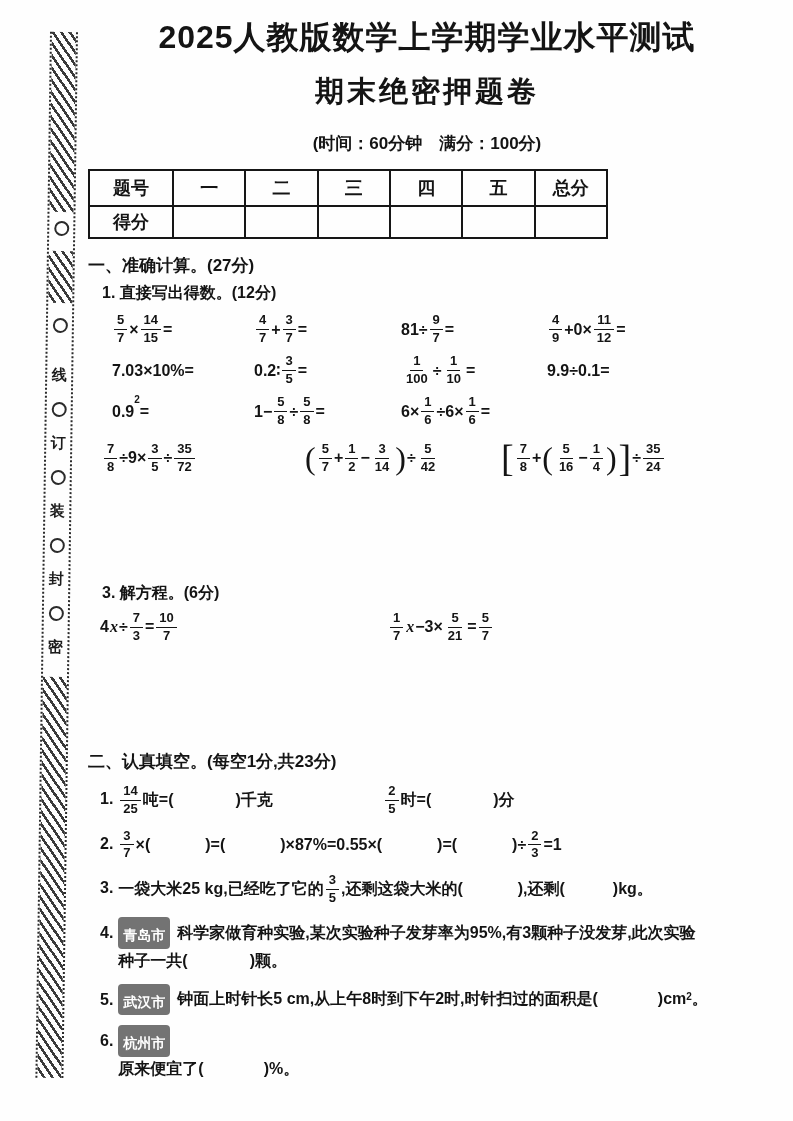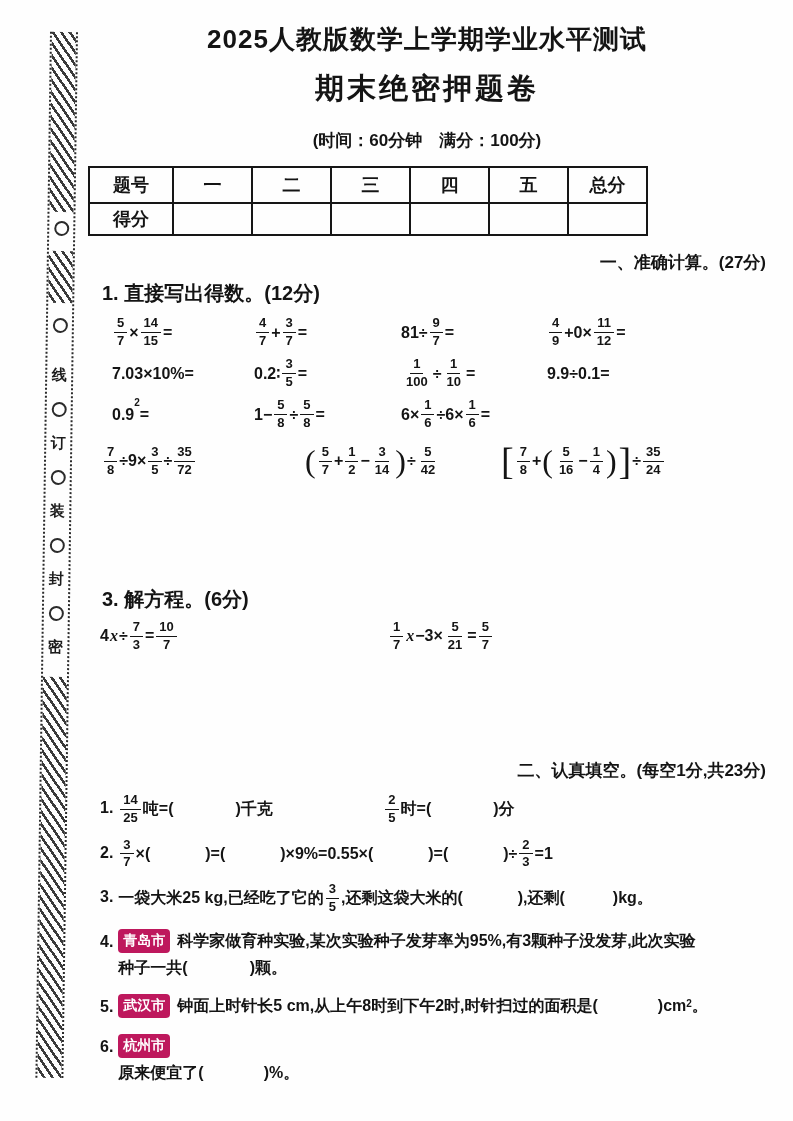--- a/index.html
+++ b/index.html
@@ -14,34 +14,34 @@
   .hatch{width:100%;background:repeating-linear-gradient(55deg,transparent 0 4.5px,#3a3a3a 4.5px 7px);}
   .h-top{height:180px;}
   .h-mid{height:52px;margin:6px 0;}
   .h-bot{flex:1;margin-top:12px;}
   .b-circle{flex:none;width:11px;height:11px;border:2px solid #2b2b2b;border-radius:50%;margin:9px 0;}
   .b-char{flex:none;font-size:15px;font-weight:700;margin:8px 0;color:#1c1c1c;}
   .b-sp{height:16px;}
 
   
   .main{position:absolute;left:88px;top:0;width:678px;}
-  .title{font-size:26px;font-weight:900;text-align:center;margin-top:22px;letter-spacing:1px;}
+  .title{font-size:32px;font-weight:900;text-align:center;margin-top:16px;letter-spacing:1px;}
   .subtitle{font-size:29px;font-weight:900;text-align:center;margin-top:12px;letter-spacing:3px;}
   .info{font-size:17px;font-weight:700;text-align:center;margin-top:20px;}
 
   
-  table.score{border-collapse:collapse;margin-top:14px;width:560px;table-layout:fixed;}
+  table.score{border-collapse:collapse;margin-top:14px;width:520px;table-layout:fixed;}
   table.score td{border:2px solid #161616;text-align:center;font-size:18px;font-weight:700;
                  height:34px;padding:0;}
   table.score tr.r2 td{height:30px;}
   table.score td.c0{width:82px;}
 
   
-  .sec-h{font-size:17px;font-weight:800;margin:15px 0 4px 14px;text-align:right;}
-  .sub-h{font-size:20px;font-weight:700;margin:6px 0 2px 14px;}
+  .sec-h{font-size:17px;font-weight:800;margin:15px 0 4px 0;}
+  .sub-h{font-size:16px;font-weight:700;margin:6px 0 2px 14px;}
 
   
   .expr{display:flex;align-items:center;font-size:16px;font-weight:600;}
   .expr .mt{white-space:pre;}
   .frac{display:inline-flex;flex-direction:column;align-items:center;font-size:13px;
         font-weight:700;line-height:1.3;margin:0 2px;}
   .fn{border-bottom:1.6px solid #141414;padding:0 3px;}
   .fd{padding:0 3px;}
   .sup{font-size:10px;align-self:flex-start;margin-top:2px;}
   .var{font-style:italic;font-family:"Liberation Serif",serif;font-size:16px;margin:0 1px;}
@@ -60,21 +60,21 @@
   .eqs{display:flex;padding-left:12px;margin-top:6px;}
   .eqs .e1{width:288px;}
   .sec2-gap{height:90px;}
 
   
   .q{display:flex;align-items:flex-start;padding-left:12px;margin-top:10px;
      font-size:16px;font-weight:600;line-height:1.55;}
   .qnum{flex:none;margin-right:5px;padding-top:4px;}
   .qbody{flex:1;}
   .qline{display:flex;align-items:center;flex-wrap:wrap;min-height:30px;}
-  .badge{flex:none;background:#be185d;color:#fff;border-radius:4px;padding:1px 5px 2px;
+  .badge{flex:none;background:#737373;color:#fff;border-radius:4px;padding:8px 5px 2px;
          font-size:14px;font-weight:700;margin-right:7px;text-align:center;}
   .q1-row{display:flex;align-items:center;}
   .q1-row .left{width:265px;}
 </style>
 </head>
 <body>
 
 <div class="page">
 
   <div class="strip">
@@ -368,21 +368,21 @@
       <div class="qbody">
           <div class="expr">
             <span class="frac">
               <span class="fn">3</span>
               <span class="fd">7</span>
             </span>
             <span class="mt">×(</span>
             <span class="gap" style="width: 55px;"></span>
             <span class="mt">)=(</span>
             <span class="gap" style="width: 55px;"></span>
-            <span class="mt">)×9%=0.55×(</span>
+            <span class="mt">)×87%=0.55×(</span>
             <span class="gap" style="width: 55px;"></span>
             <span class="mt">)=(</span>
             <span class="gap" style="width: 55px;"></span>
             <span class="mt">)÷</span>
             <span class="frac">
               <span class="fn">2</span>
               <span class="fd">3</span>
             </span>
             <span class="mt">=1</span>
           </div>

